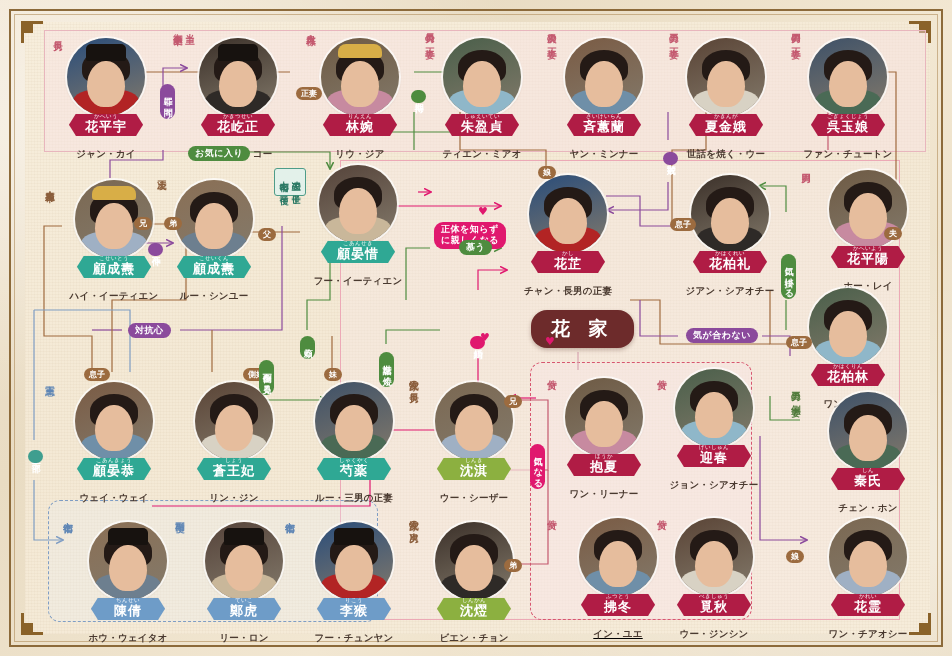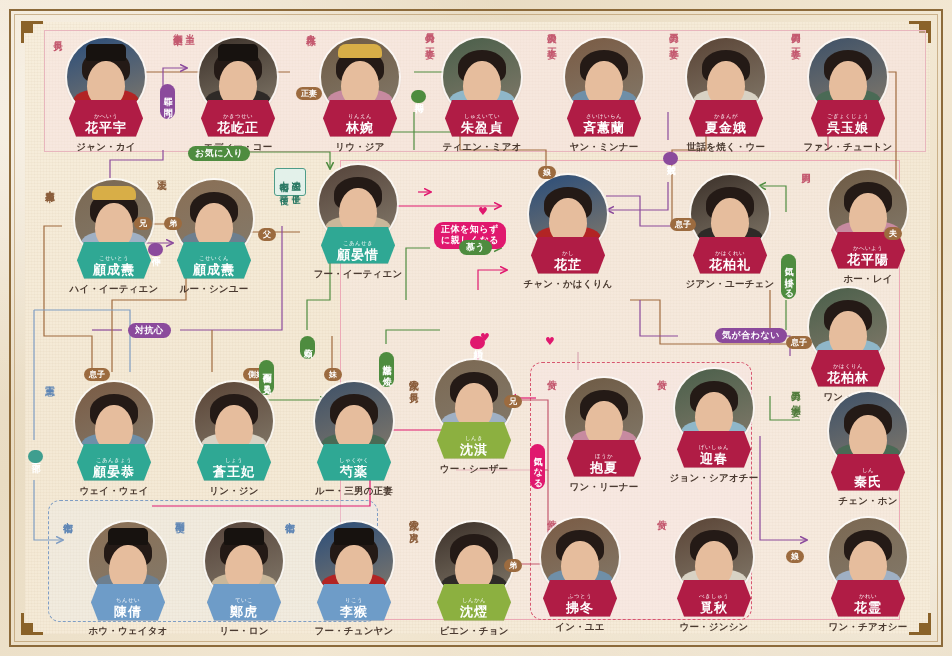--- a/index.html
+++ b/index.html
@@ -62,22 +62,22 @@
   .pimg .face{position:absolute;left:50%;top:30%;transform:translateX(-50%);
     width:38px;height:46px;border-radius:48% 48% 44% 44%/55% 55% 45% 45%;background:#e6bd9d;}
   .pimg .hair{position:absolute;left:50%;top:16%;transform:translateX(-50%);
     width:48px;height:34px;border-radius:50% 50% 35% 35%;background:#241a16;}
   .pimg .body{position:absolute;left:50%;bottom:-4%;transform:translateX(-50%);
     width:66px;height:30px;border-radius:40% 40% 0 0;}
   .pimg .hat{position:absolute;left:50%;top:8%;transform:translateX(-50%);
     width:40px;height:17px;border-radius:5px 5px 2px 2px;background:#17120f;}
   .pimg .crown{position:absolute;left:50%;top:8%;transform:translateX(-50%);
     width:44px;height:14px;border-radius:8px 8px 3px 3px;background:#d8ae47;}
-  .nameplate{position:relative;margin:-16px auto 0;display:inline-block;
-    padding:14px 11px 3px;min-width:52px;color:#fff;line-height:1;
+  .nameplate{position:relative;margin:-16px auto 8px;display:inline-block;
+    padding:0 11px 3px;min-width:52px;color:#fff;line-height:1;
     clip-path:polygon(7px 0,calc(100% - 7px) 0,100% 50%,calc(100% - 7px) 100%,7px 100%,0 50%);
     box-shadow:0 1px 2px rgba(80,40,40,.3);}
   .np-red{background:#b01c45;}
   .np-teal{background:#2fa894;}
   .np-blue{background:#6e9cc8;}
   .np-green{background:#8cb040;}
   .furigana{display:block;font-size:5.5px;letter-spacing:.4px;opacity:.95;margin-bottom:1px;}
   .cn{display:block;font-size:13px;font-weight:bold;letter-spacing:1px;
     font-family:"DejaVu Serif","Liberation Serif",serif;}
   .actor{margin-top:4px;font-size:9.5px;color:#4a3a30;letter-spacing:.2px;
@@ -287,20 +287,21 @@
   <div class="vlabel vl-blue" style="left:284px;top:514px;">七宿衛</div>
   <div class="vlabel vl-brown" style="left:408px;top:512px;">沈家の次男</div>
   <div class="vlabel vl-pink" style="left:546px;top:372px;">侍女</div>
   <div class="vlabel vl-pink" style="left:656px;top:372px;">侍女</div>
   <div class="vlabel vl-pink" style="left:546px;top:512px;">侍女</div>
   <div class="vlabel vl-pink" style="left:656px;top:512px;">侍女</div>
   <div class="vlabel vl-green" style="left:790px;top:384px;">三男の側妻</div>
 
   <div class="callout-v" style="left:274px;top:168px;">凌王の世子<br>七宿司の司使</div>
 
+  <div class="crest" style="left:531px;top:310px;">花 家</div>
 
   <div id="people-layer">
       <div class="person" style="left: 58px; top: 38px;"><div class="pbox">
           <div class="pimg">
             <div class="sky" style="background: linear-gradient(160deg, rgb(42, 77, 122) 0%, rgba(0, 0, 0, 0.35) 100%);"></div>
             <div class="body" style="background: rgb(178, 36, 36);"></div>
             <div class="hair"></div>
             <div class="face"></div>
             <div class="hat"></div>
           </div>
@@ -380,29 +381,29 @@
             <div class="face"></div>
           </div>
         </div><div class="nameplate np-teal"><span class="furigana">こあんせき</span><span class="cn">顧晏惜</span></div><div class="actor">フー・イーティエン</div></div>
       <div class="person" style="left: 520px; top: 175px;"><div class="pbox">
           <div class="pimg">
             <div class="sky" style="background: linear-gradient(160deg, rgb(42, 77, 122) 0%, rgba(0, 0, 0, 0.35) 100%);"></div>
             <div class="body" style="background: rgb(178, 36, 36);"></div>
             <div class="hair"></div>
             <div class="face"></div>
           </div>
-        </div><div class="nameplate np-red"><span class="furigana">かし</span><span class="cn">花芷</span></div><div class="actor">チャン・かはくりん</div></div>
+        </div><div class="nameplate np-red"><span class="furigana">かし</span><span class="cn">花芷</span></div><div class="actor">チャン・長男の正妻</div></div>
       <div class="person" style="left: 682px; top: 175px;"><div class="pbox">
           <div class="pimg">
             <div class="sky" style="background: linear-gradient(160deg, rgb(59, 48, 41) 0%, rgba(0, 0, 0, 0.35) 100%);"></div>
             <div class="body" style="background: rgb(46, 42, 39);"></div>
             <div class="hair"></div>
             <div class="face"></div>
           </div>
-        </div><div class="nameplate np-red"><span class="furigana">かはくれい</span><span class="cn">花柏礼</span></div><div class="actor">ジアン・ユーチェン</div></div>
+        </div><div class="nameplate np-red"><span class="furigana">かはくれい</span><span class="cn">花柏礼</span></div><div class="actor">ジアン・シアオチー</div></div>
       <div class="person" style="left: 820px; top: 170px;"><div class="pbox">
           <div class="pimg">
             <div class="sky" style="background: linear-gradient(160deg, rgb(110, 90, 68) 0%, rgba(0, 0, 0, 0.35) 100%);"></div>
             <div class="body" style="background: rgb(199, 138, 160);"></div>
             <div class="hair"></div>
             <div class="face"></div>
           </div>
         </div><div class="nameplate np-red"><span class="furigana">かへいよう</span><span class="cn">花平陽</span></div><div class="actor">ホー・レイ</div></div>
       <div class="person" style="left: 800px; top: 288px;"><div class="pbox">
           <div class="pimg">
@@ -429,21 +430,21 @@
           </div>
         </div><div class="nameplate np-teal"><span class="furigana">しょう</span><span class="cn">蒼王妃</span></div><div class="actor">リン・ジン</div></div>
       <div class="person" style="left: 306px; top: 382px;"><div class="pbox">
           <div class="pimg">
             <div class="sky" style="background: linear-gradient(160deg, rgb(62, 81, 104) 0%, rgba(0, 0, 0, 0.35) 100%);"></div>
             <div class="body" style="background: rgb(74, 106, 85);"></div>
             <div class="hair"></div>
             <div class="face"></div>
           </div>
         </div><div class="nameplate np-teal"><span class="furigana">しゃくやく</span><span class="cn">芍薬</span></div><div class="actor">ルー・三男の正妻</div></div>
-      <div class="person" style="left: 426px; top: 360px;"><div class="pbox">
+      <div class="person" style="left: 426px; top: 382px;"><div class="pbox">
           <div class="pimg">
             <div class="sky" style="background: linear-gradient(160deg, rgb(123, 104, 82) 0%, rgba(0, 0, 0, 0.35) 100%);"></div>
             <div class="body" style="background: rgb(159, 176, 196);"></div>
             <div class="hair"></div>
             <div class="face"></div>
           </div>
         </div><div class="nameplate np-green"><span class="furigana">しんき</span><span class="cn">沈淇</span></div><div class="actor">ウー・シーザー</div></div>
       <div class="person" style="left: 80px; top: 522px;"><div class="pbox">
           <div class="pimg">
             <div class="sky" style="background: linear-gradient(160deg, rgb(138, 111, 85) 0%, rgba(0, 0, 0, 0.35) 100%);"></div>
@@ -488,21 +489,21 @@
           </div>
         </div><div class="nameplate np-red"><span class="furigana">ほうか</span><span class="cn">抱夏</span></div><div class="actor">ワン・リーナー</div></div>
       <div class="person" style="left: 666px; top: 369px;"><div class="pbox">
           <div class="pimg">
             <div class="sky" style="background: linear-gradient(160deg, rgb(74, 95, 74) 0%, rgba(0, 0, 0, 0.35) 100%);"></div>
             <div class="body" style="background: rgb(143, 183, 201);"></div>
             <div class="hair"></div>
             <div class="face"></div>
           </div>
         </div><div class="nameplate np-red"><span class="furigana">げいしゅん</span><span class="cn">迎春</span></div><div class="actor">ジョン・シアオチー</div></div>
-      <div class="person" style="left: 532px; top: 518px;"><div class="pbox">
+      <div class="person" style="left: 570px; top: 518px; text-decoration: underline;"><div class="pbox">
           <div class="pimg">
             <div class="sky" style="background: linear-gradient(160deg, rgb(122, 91, 68) 0%, rgba(0, 0, 0, 0.35) 100%);"></div>
             <div class="body" style="background: rgb(111, 143, 168);"></div>
             <div class="hair"></div>
             <div class="face"></div>
           </div>
         </div><div class="nameplate np-red"><span class="furigana">ふつとう</span><span class="cn">拂冬</span></div><div class="actor">イン・ユエ</div></div>
       <div class="person" style="left: 666px; top: 518px;"><div class="pbox">
           <div class="pimg">
             <div class="sky" style="background: linear-gradient(160deg, rgb(90, 68, 54) 0%, rgba(0, 0, 0, 0.35) 100%);"></div>
@@ -539,21 +540,21 @@
       <div class="small-tag t-brown" style="left: 258px; top: 228px;">父</div>
       <div class="pill p-pink" style="left: 434px; top: 186px;">正体を知らず<br>に親しくなる</div>
       <div class="pill p-green" style="left: 459px; top: 240px;">慕う</div>
       <div class="pill pill-v p-pink" style="left: 470px; top: 300px;">婚約</div>
       <div class="small-tag t-brown" style="left: 538px; top: 166px;">娘</div>
       <div class="pill pill-v p-purple" style="left: 663px; top: 152px;">警戒</div>
       <div class="small-tag t-brown" style="left: 670px; top: 218px;">息子</div>
       <div class="small-tag t-brown" style="left: 884px; top: 227px;">夫</div>
       <div class="pill pill-v p-green" style="left: 781px; top: 254px;">気に掛ける</div>
       <div class="small-tag t-brown" style="left: 786px; top: 336px;">息子</div>
-      <div class="pill p-purple" style="left: 715px; top: 328px;">気が合わない</div>
+      <div class="pill p-purple" style="left: 686px; top: 328px;">気が合わない</div>
       <div class="pill p-purple" style="left: 128px; top: 323px;">対抗心</div>
       <div class="small-tag t-brown" style="left: 84px; top: 368px;">息子</div>
       <div class="small-tag t-brown" style="left: 204px; top: 368px; margin-left: 39px;">側妃</div>
       <div class="pill pill-v p-green" style="left: 259px; top: 360px;">面倒を見る</div>
       <div class="pill pill-v p-green" style="left: 300px; top: 336px;">頼る</div>
       <div class="small-tag t-brown" style="left: 324px; top: 368px;">妹</div>
       <div class="pill pill-v p-green" style="left: 379px; top: 352px;">世話を焼く</div>
       <div class="small-tag t-brown" style="left: 504px; top: 395px;">兄</div>
       <div class="pill pill-v p-pink" style="left: 530px; top: 408px;">気になる</div>
       <div class="small-tag t-brown" style="left: 504px; top: 559px;">弟</div>

